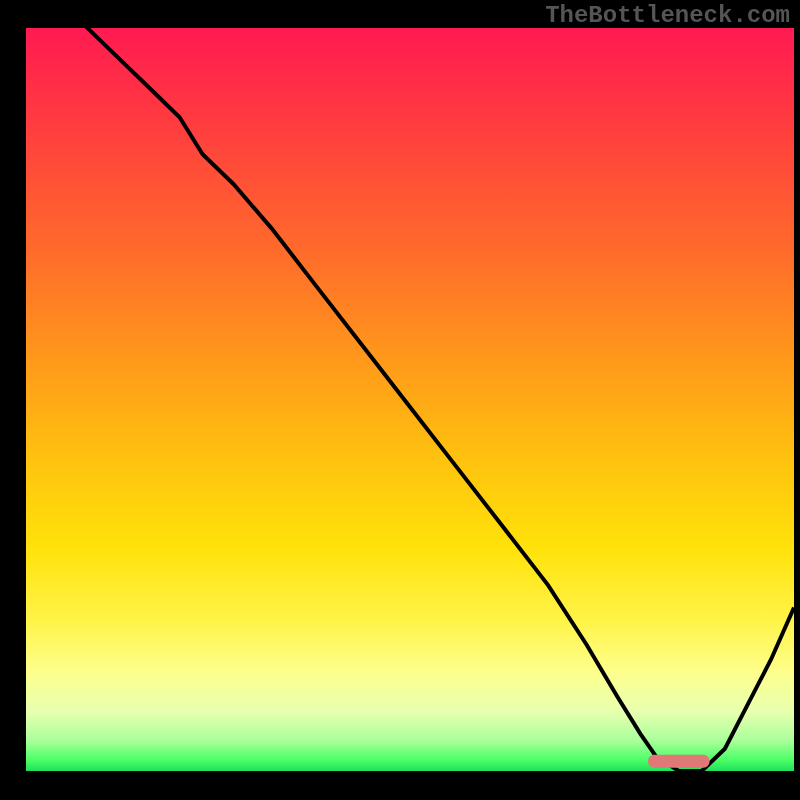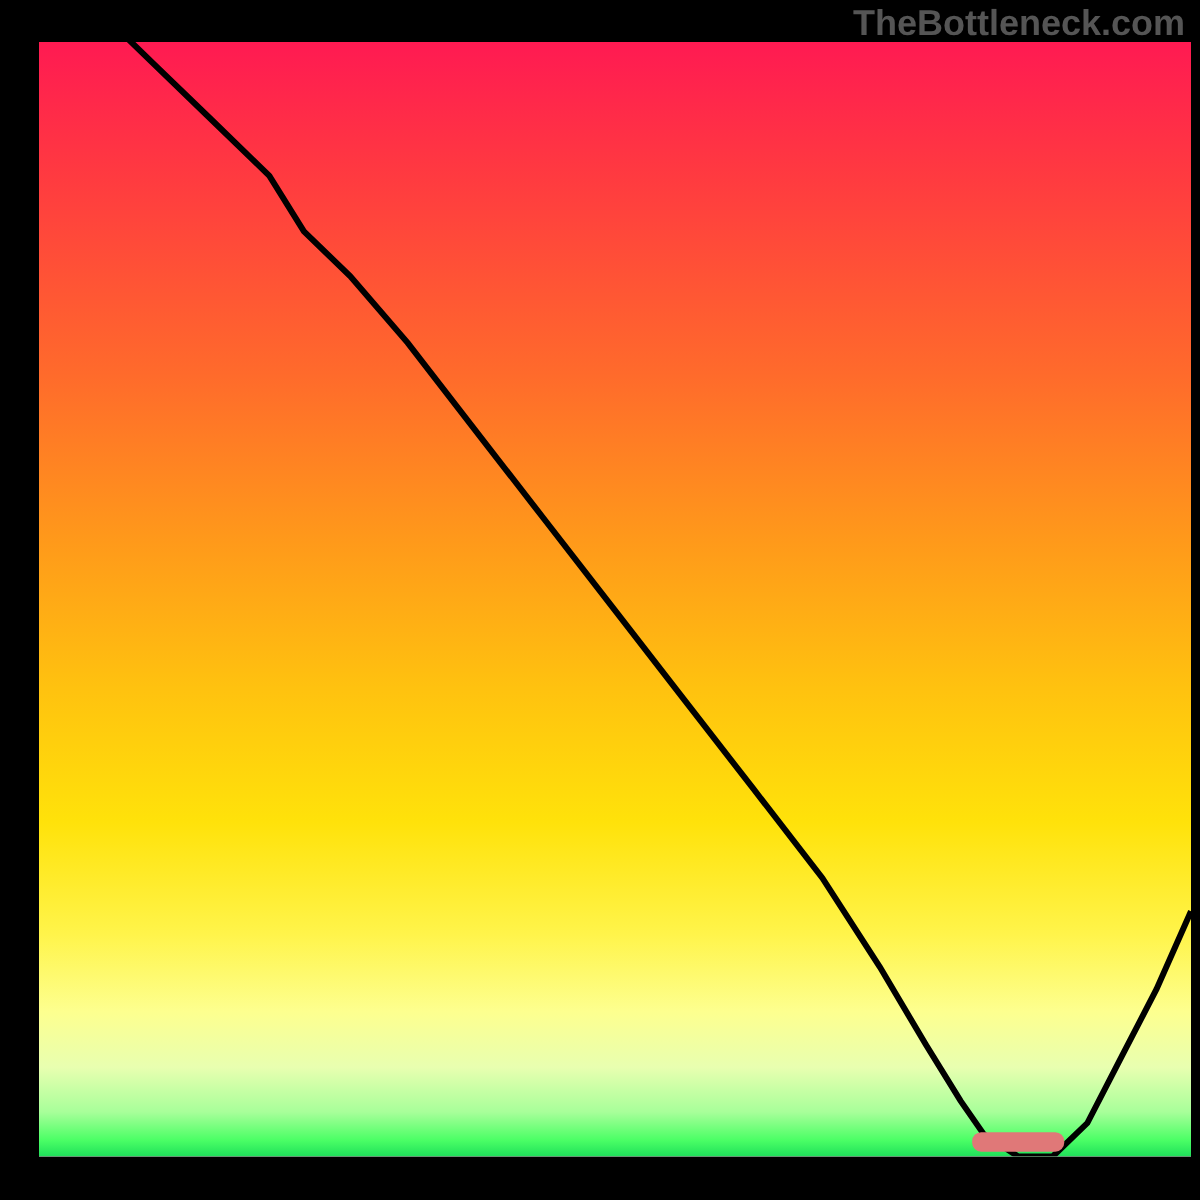--- a/index.html
+++ b/index.html
@@ -7,20 +7,21 @@
     padding: 0;
     width: 800px;
     height: 800px;
     background: #ffffff;
     font-family: Arial, Helvetica, sans-serif;
   }
   .container {
     position: relative;
     width: 800px;
     height: 617px;
+    font-family: Liberation Mono, monospace;
   }
   .watermark {
     position: absolute;
     top: 2px;
     right: 10px;
     font-size: 24px;
     font-weight: bold;
     color: #555555;
     z-index: 10;
   }

